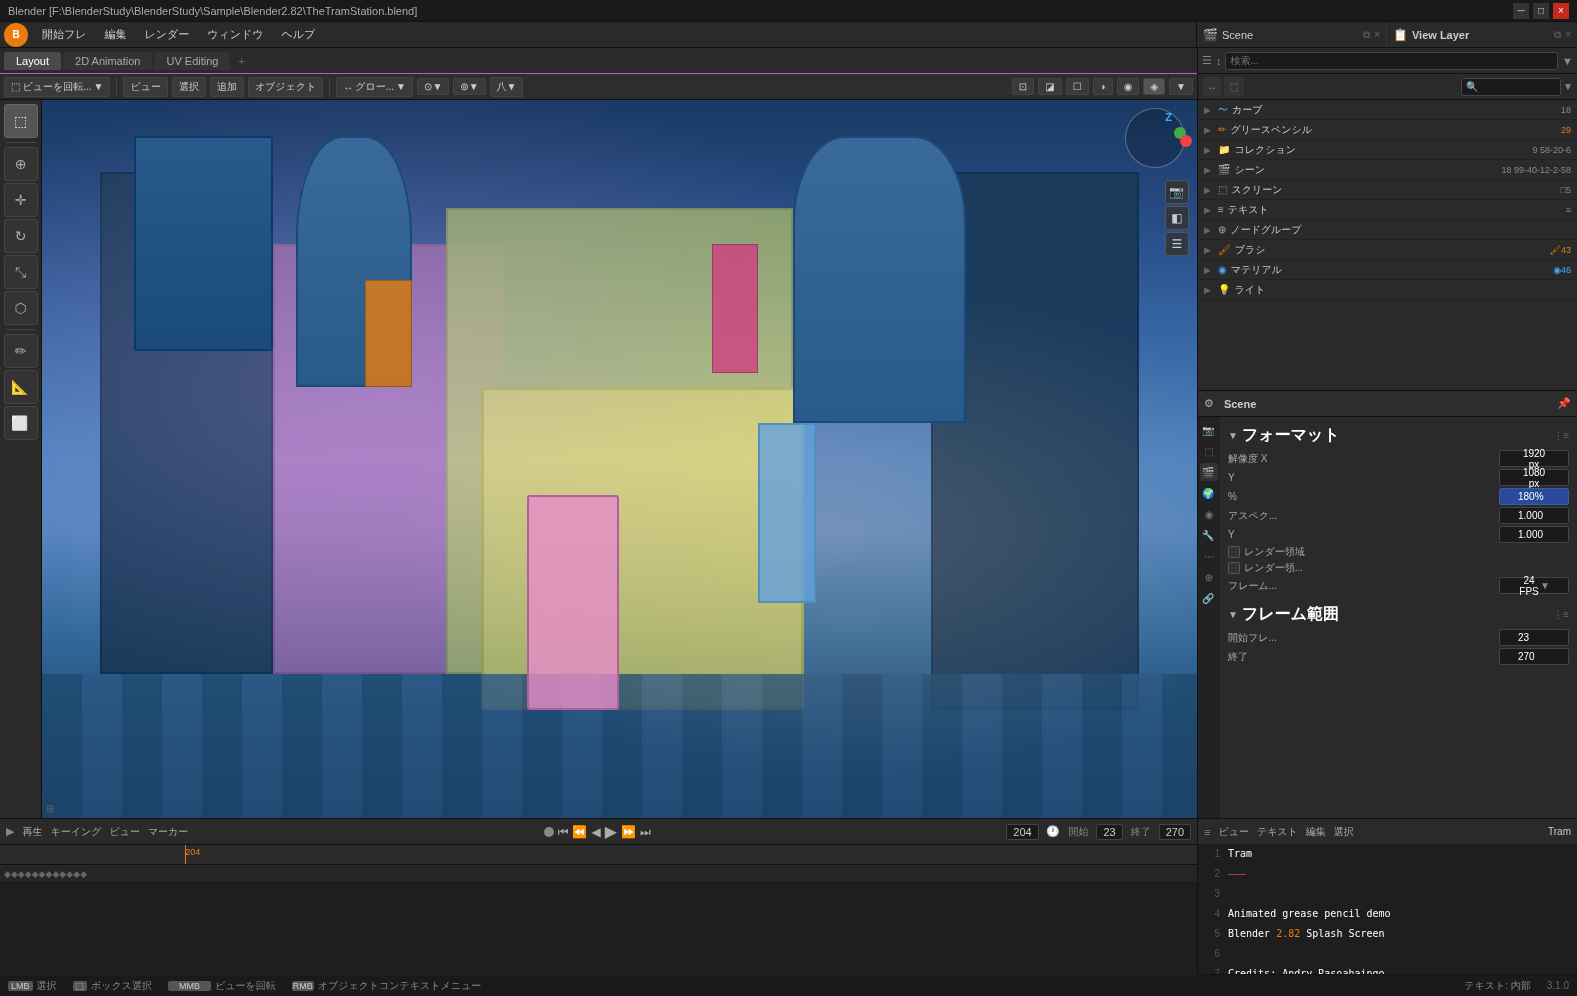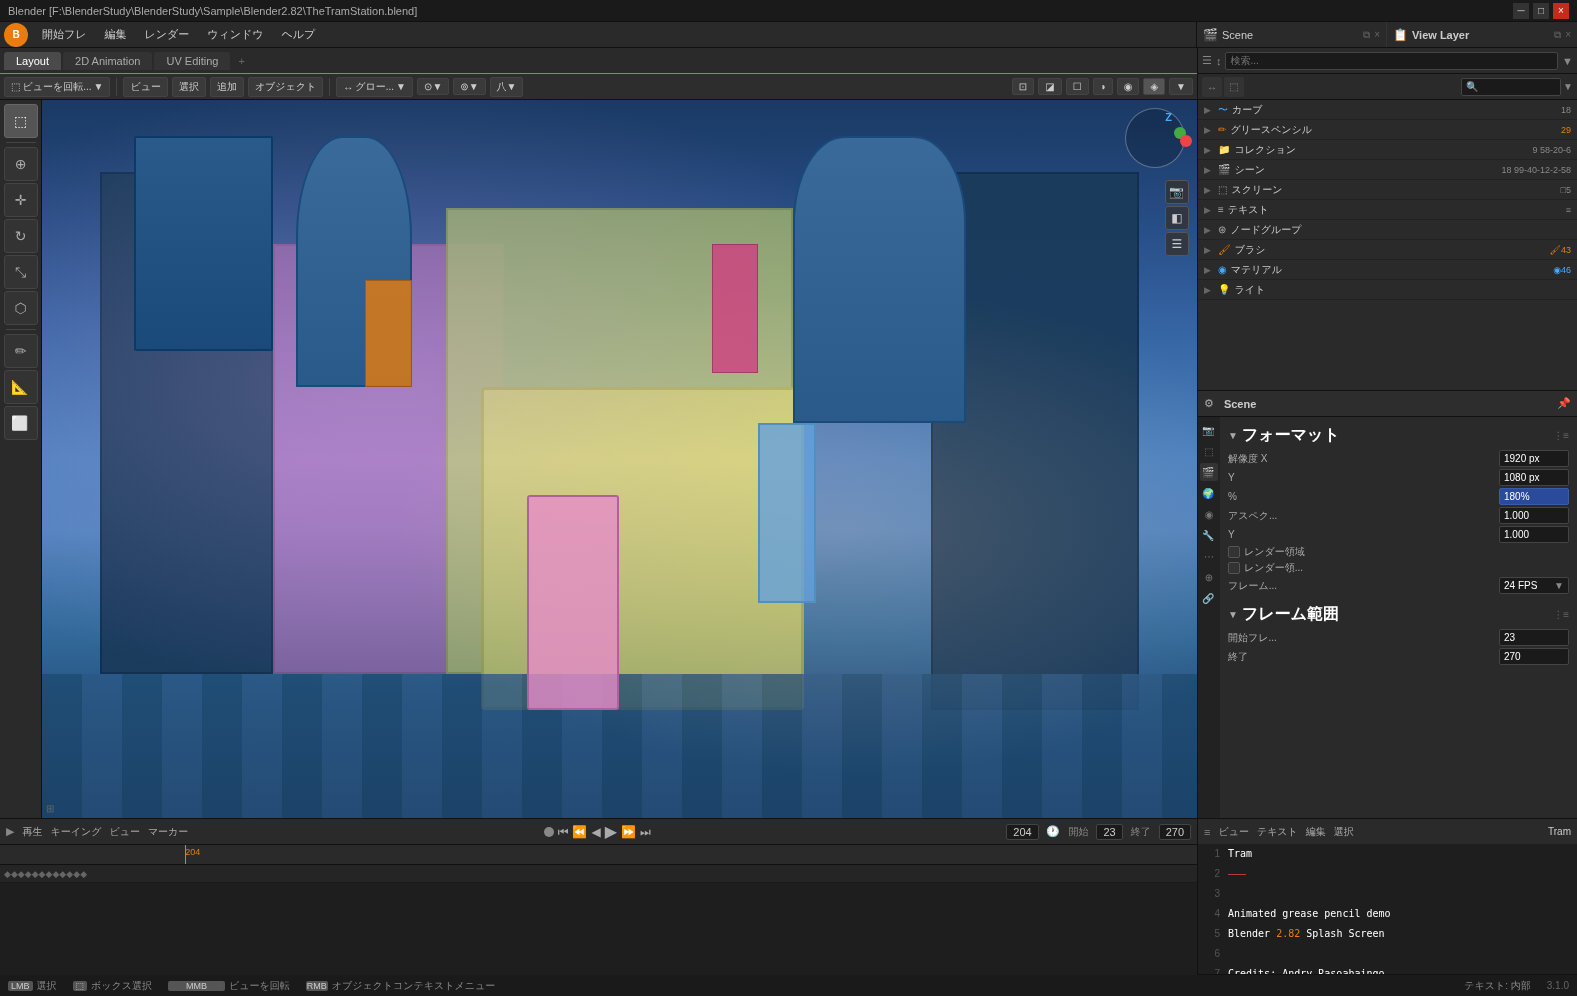--- a/index.html
+++ b/index.html
@@ -335,21 +335,21 @@
     .col-value {
       width: 70px;
       height: 17px;
       background: #1a1a1a;
       border: 1px solid #444;
       border-radius: 2px;
       font-size: 10px;
       color: #fff;
       display: flex;
       align-items: center;
-      padding: 0 4px;
+      padding: 0 18px;
     }
     .col-value-blue {
       background: #2a4a9a;
       border-color: #3a5aaa;
     }
 
     
     .scene-art {
       position: absolute;
       inset: 0;
@@ -884,21 +884,21 @@
 <div class="status-bar">
   <div class="status-item">
     <span style="background:#555; border-radius:2px; padding:0 3px; font-size:9px; color:#ccc;">LMB</span>
     <span>選択</span>
   </div>
   <div class="status-item">
     <span style="background:#555; border-radius:2px; padding:0 3px; font-size:9px; color:#ccc;">⬚</span>
     <span>ボックス選択</span>
   </div>
   <div class="status-item">
-    <span style="background:#555; border-radius:2px; padding:0 18px; font-size:9px; color:#ccc;">MMB</span>
+    <span style="background:#555; border-radius:2px; padding:0 11px; font-size:9px; color:#ccc;">MMB</span>
     <span>ビューを回転</span>
   </div>
   <div class="status-item">
     <span style="background:#555; border-radius:2px; padding:0 1px; font-size:9px; color:#ccc;">RMB</span>
     <span>オブジェクトコンテキストメニュー</span>
   </div>
   <div style="margin-left:auto; display:flex; gap:16px; align-items:center;">
     <span style="font-size:10px; color:#888;">テキスト: 内部</span>
     <span class="status-version">3.1.0</span>
   </div>

